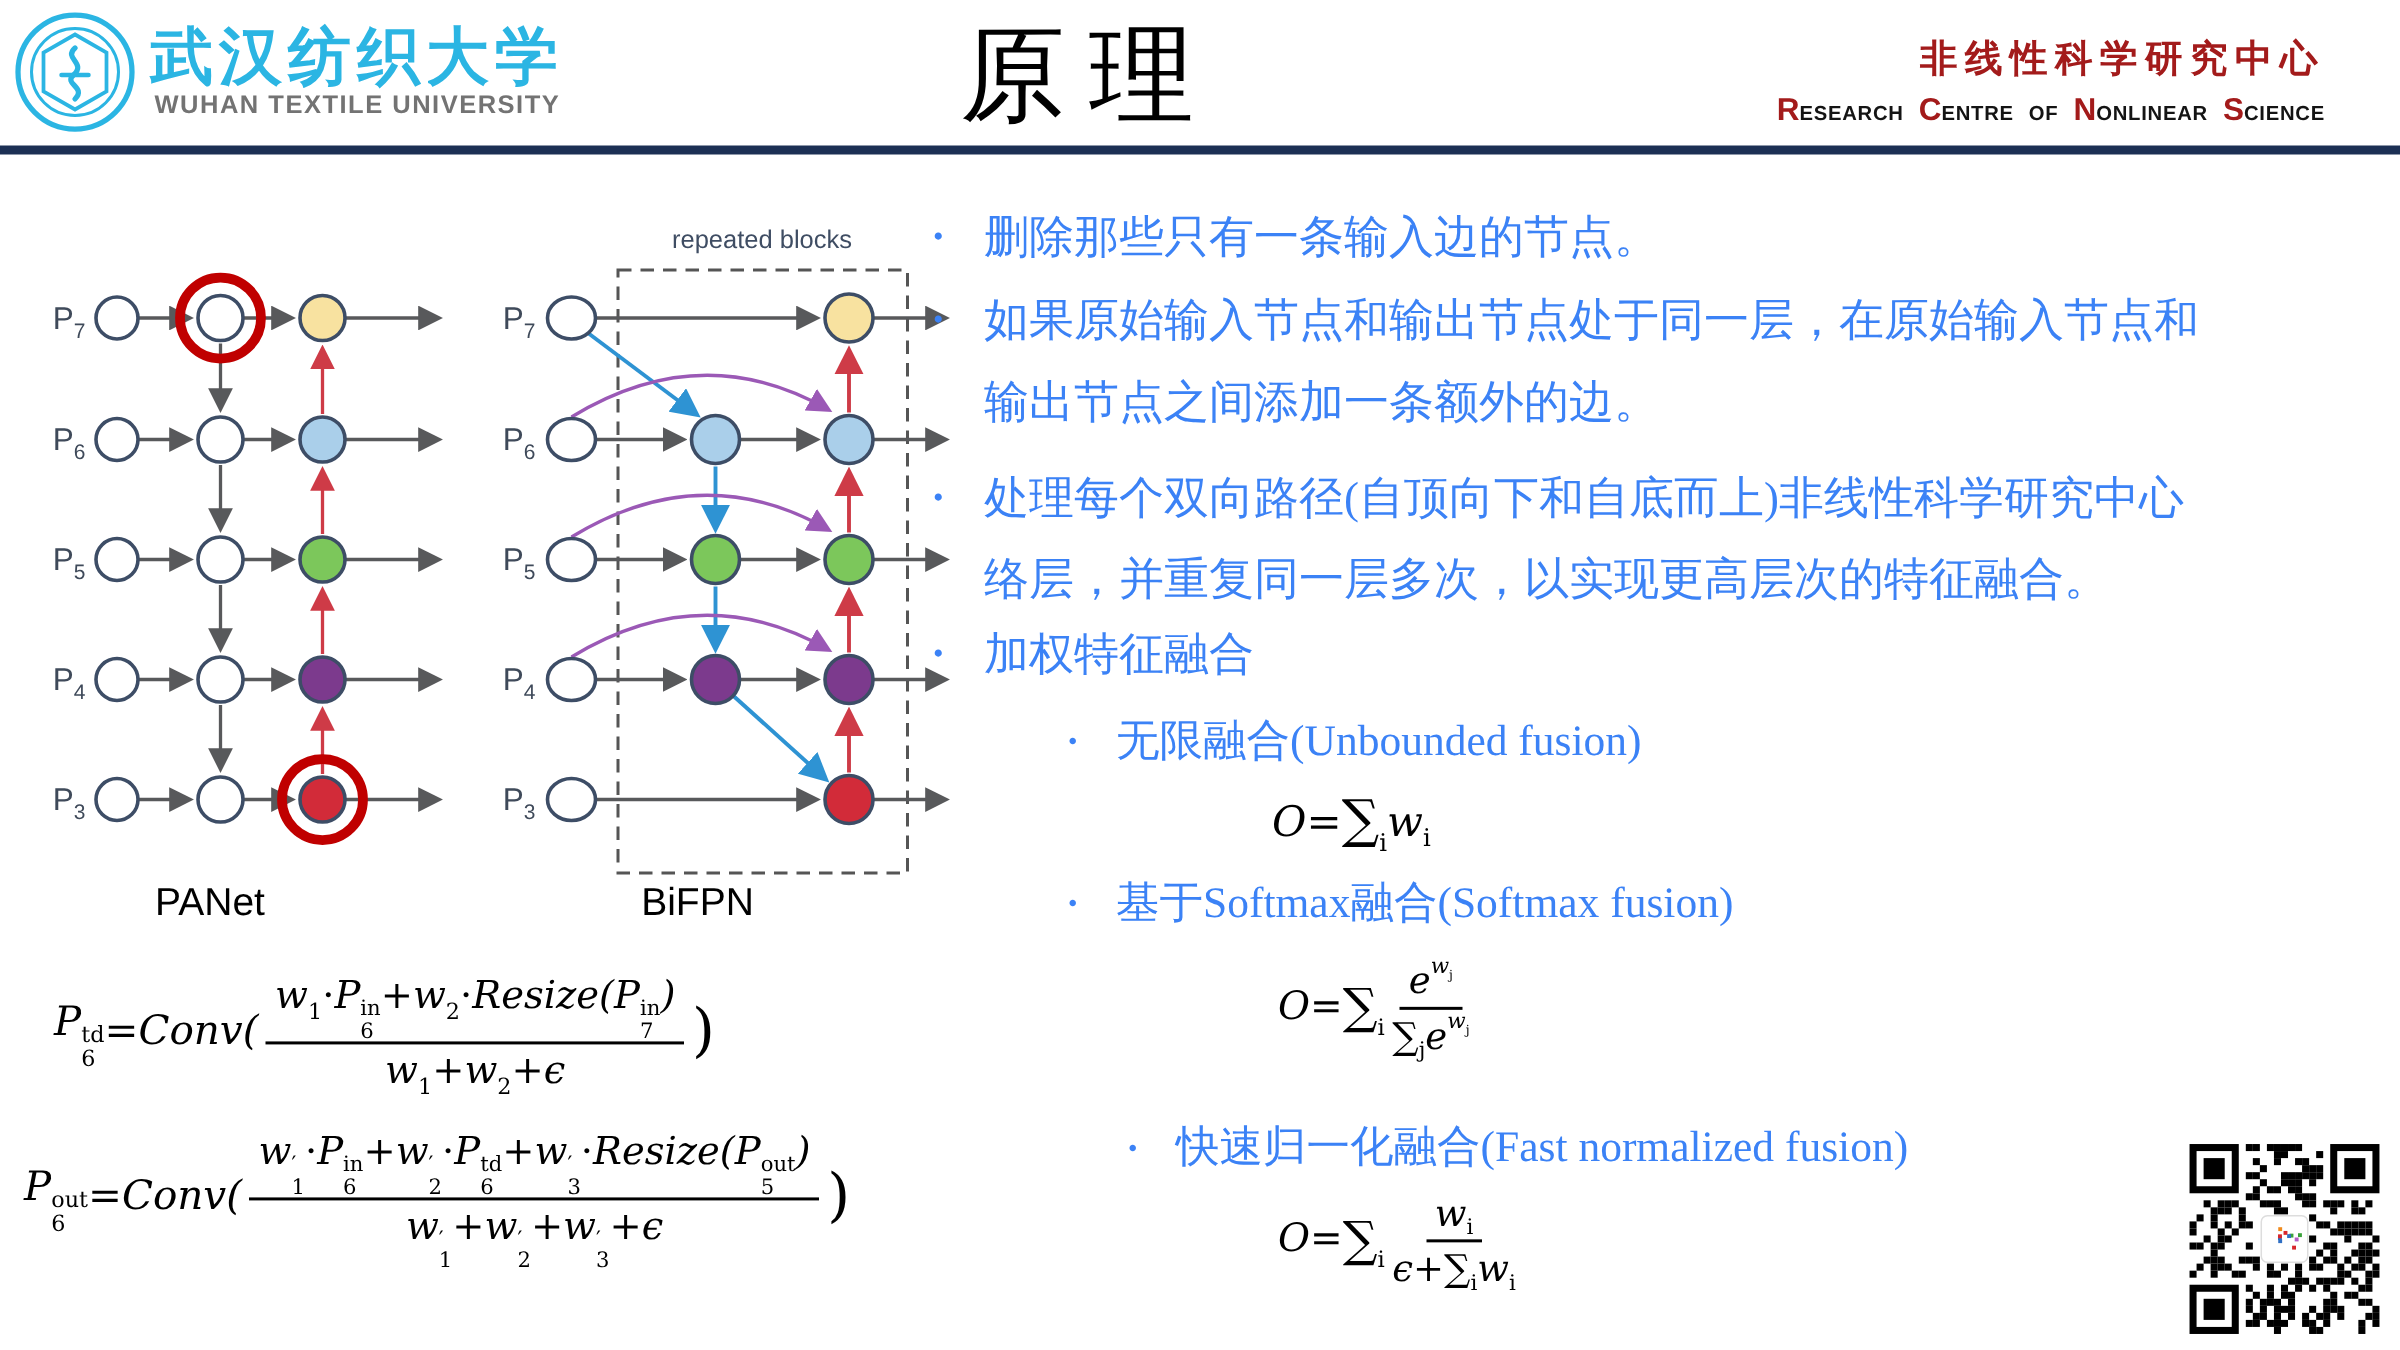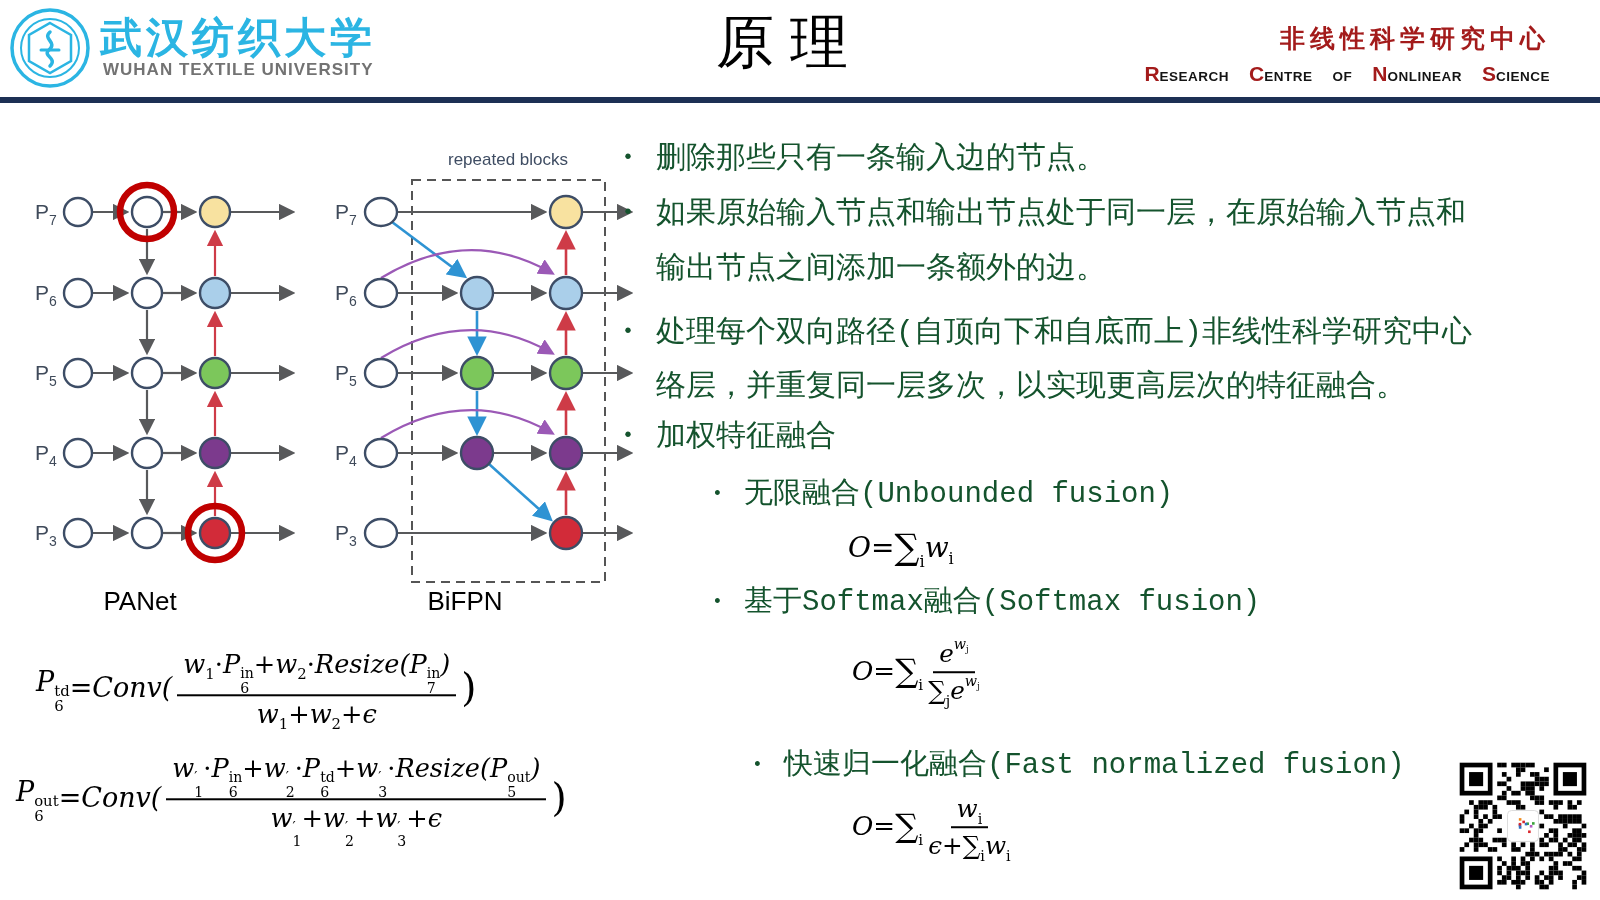--- a/index.html
+++ b/index.html
@@ -5,34 +5,34 @@
   html,body{margin:0;padding:0}
   body{width:1600px;height:900px;background:#fff;position:relative;overflow:hidden;
        font-family:"Liberation Sans",sans-serif;color:#000}
   .abs{position:absolute}
   .nowrap{white-space:nowrap}
 
   
   .uni-cn{left:100px;top:10px;font-size:42px;font-weight:bold;color:#2bb5e3;
           letter-spacing:4px;font-family:Liberation Mono, monospace}
   .uni-en{left:103px;top:60px;font-size:17px;font-weight:bold;color:#737373;letter-spacing:1px}
-  .slide-title{left:640px;top:4px;width:300px;text-align:center;font-size:58px;letter-spacing:16px;
+  .slide-title{left:640px;top:4px;width:300px;text-align:left;font-size:70px;letter-spacing:16px;
           font-family:"Liberation Serif","DejaVu Serif",serif;color:#000}
   .centre{left:1100px;top:22px;width:450px;text-align:right}
   .centre-cn{font-size:25px;font-weight:bold;color:#a31b1b;letter-spacing:5px;
              font-family:"Liberation Sans",sans-serif}
   .centre-en{margin-top:7px;font-weight:bold;white-space:nowrap}
   .centre-en .lead{font-size:21px;color:#a31b1b}
   .centre-en .rest{font-size:13.5px;color:#141414;letter-spacing:.5px}
-  .centre-en .w{margin-left:20px}
+  .centre-en .w{margin-left:10px}
   .divider{left:0;top:97px;width:1600px;height:6px;background:#1c3054}
 
   
   .line{position:absolute;font-size:30px;line-height:42px;white-space:nowrap;
-        font-family:Liberation Mono, monospace;color:#14532d}
+        font-family:Liberation Serif, serif;color:#3b82f6}
   .line .dot{display:inline-block;width:34px;font-size:20px;vertical-align:4px}
   .sub .dot{width:32px;font-size:18px;vertical-align:3px}
   .sub{font-size:29px}
 
   
   .caption{position:absolute;font-size:26px;color:#000;text-align:center;
            font-family:"Liberation Sans",sans-serif}
   .repeated{position:absolute;font-size:17px;font-weight:normal;color:#3f4d63;text-align:center}
 
   

